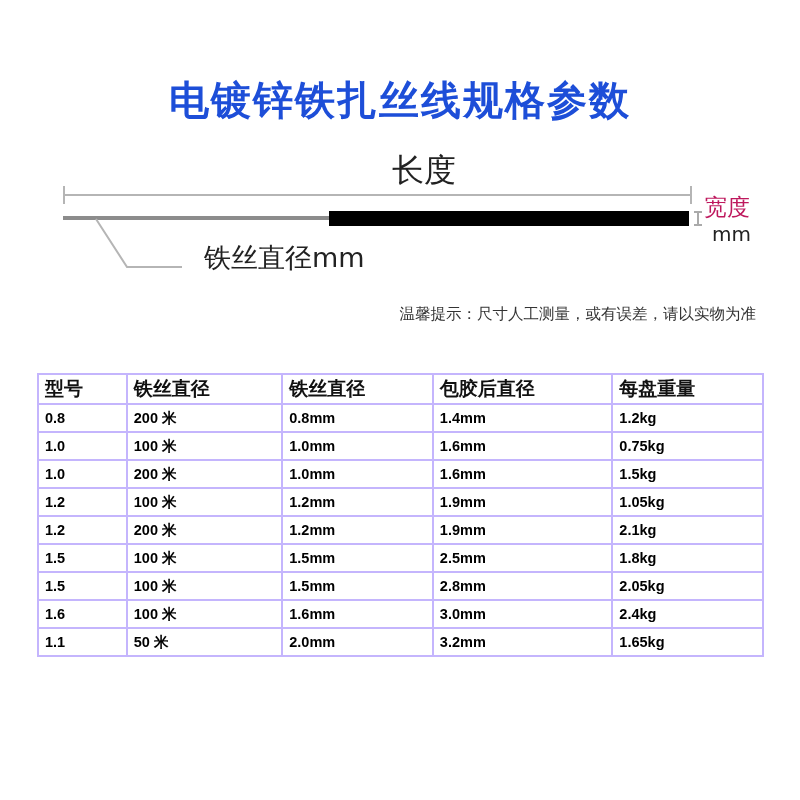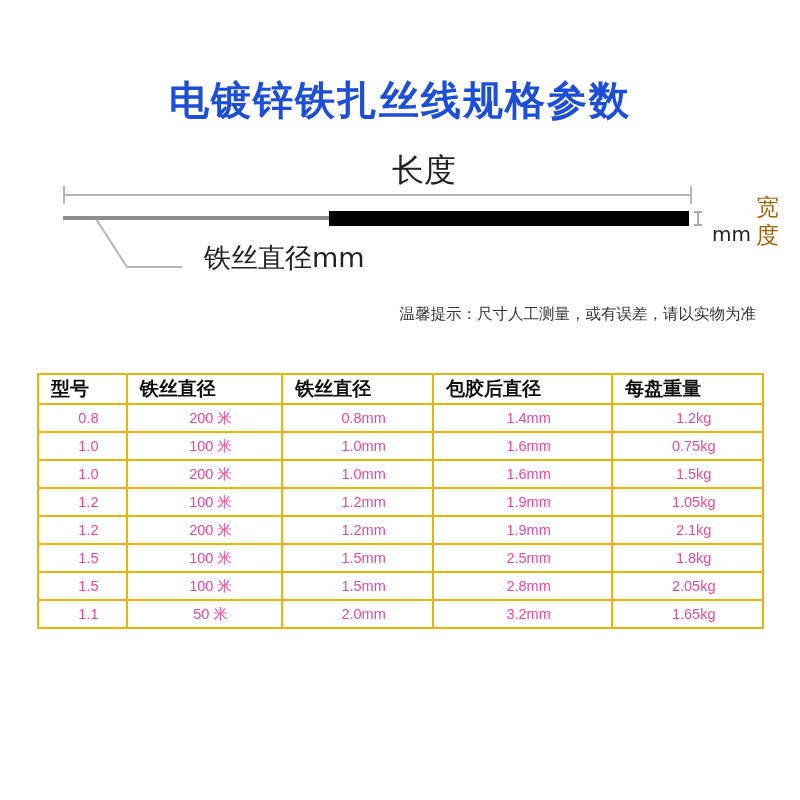--- a/index.html
+++ b/index.html
@@ -12,30 +12,30 @@
     #len-line { left: 63px; top: 194px; width: 628px; height: 2px; background: #b5b5b5; }
     .tick { width: 2px; background: #b5b5b5; }
     #tick-left { left: 63px; top: 186px; height: 18px; }
     #tick-right { left: 690px; top: 186px; height: 18px; }
     #wire { left: 63px; top: 216px; width: 266px; height: 4px; background: #8c8c8c; }
     #coated { left: 329px; top: 211px; width: 360px; height: 15px; background: #000; }
     #width-mark { left: 694px; top: 211px; width: 8px; height: 15px; }
     #width-mark .v { position: absolute; left: 3px; top: 0; width: 2px; height: 15px; background: #aaa; }
     #width-mark .h1, #width-mark .h2 { position: absolute; left: 0; width: 8px; height: 2px; background: #aaa; }
     #width-mark .h1 { top: 0; } #width-mark .h2 { top: 13px; }
-    #width-label { left: 756px; top: 193px; font-size: 23px; line-height: 28px; color: #a16207; }
+    #width-label { left: 704px; top: 193px; font-size: 23px; line-height: 28px; color: #be185d; }
     #width-unit { left: 712px; top: 222px; font-size: 20px; line-height: 24px; color: #222; text-align: center; }
     #leader { left: 0; top: 0; width: 800px; height: 300px; }
     #diam-label { left: 204px; top: 240px; font-size: 27px; line-height: 36px; color: #222; }
     #tip { left: 300px; top: 302px; width: 456px; text-align: right; font-size: 15.5px; color: #333; line-height: 24px; }
     #spec-table { left: 37px; top: 373px; width: 727px; border-collapse: collapse;
                   font-family: "Liberation Sans", "DejaVu Sans", sans-serif; }
-    #spec-table th, #spec-table td { border: 2px solid #eab308; padding: 0 0 0 12px; text-align: left; vertical-align: middle; }
+    #spec-table th, #spec-table td { border: 2px solid #c4b5fd; padding: 0 0 0 6px; text-align: left; vertical-align: middle; }
     #spec-table th { height: 28px; font-size: 19px; font-weight: bold; color: #111; }
-    #spec-table td { height: 26px; font-size: 14.5px; font-weight: normal; color: #ec4899; text-align: center; }
+    #spec-table td { height: 26px; font-size: 14.5px; font-weight: bold; color: #000000; }
   </style>
 </head>
 <body>
 
 <div id="title" class="abs">电镀锌铁扎丝线规格参数</div>
 
 <div>
   <div id="len-label" class="abs">长度</div>
   <div id="len-line" class="abs"></div>
   <div id="tick-left" class="abs tick"></div>
@@ -118,20 +118,27 @@
       <td>1.8kg</td>
     </tr>
     <tr>
       <td>1.5</td>
       <td>100 米</td>
       <td>1.5mm</td>
       <td>2.8mm</td>
       <td>2.05kg</td>
     </tr>
     <tr>
+      <td>1.6</td>
+      <td>100 米</td>
+      <td>1.6mm</td>
+      <td>3.0mm</td>
+      <td>2.4kg</td>
+    </tr>
+    <tr>
       <td>1.1</td>
       <td>50 米</td>
       <td>2.0mm</td>
       <td>3.2mm</td>
       <td>1.65kg</td>
     </tr>
   </tbody>
 </table>
 
 </body></html>

